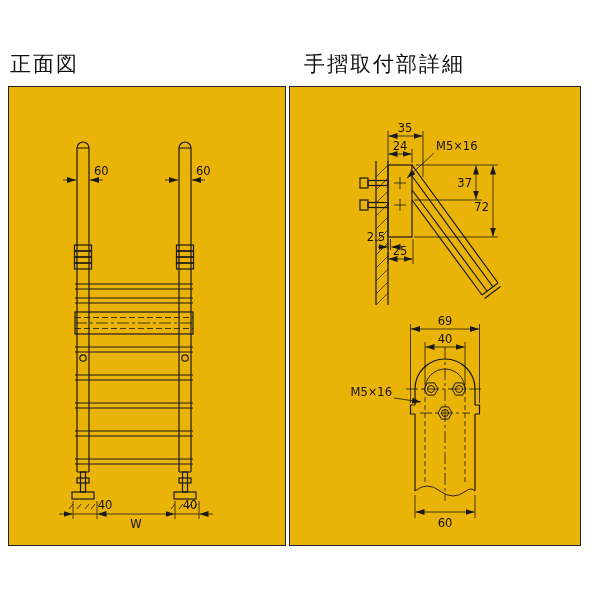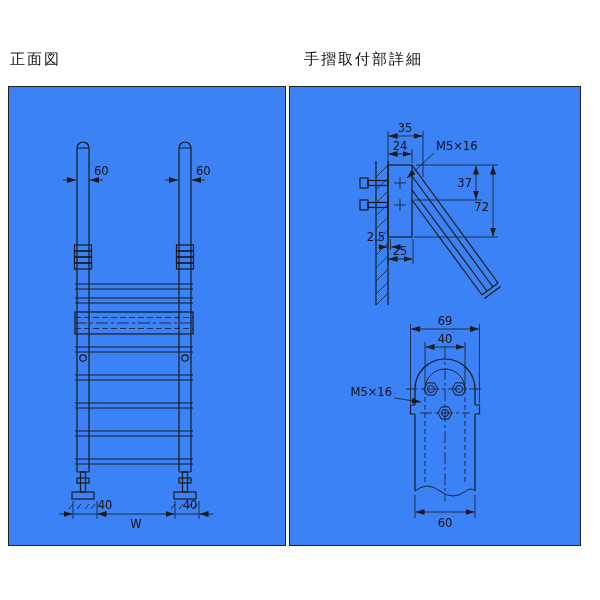--- a/index.html
+++ b/index.html
@@ -1,26 +1,26 @@
 <!DOCTYPE html>
 <html><head>
 <meta charset="utf-8">
 <style>
   html,body{margin:0;padding:0;}
   body{
     width:600px;height:600px;background:#ffffff;position:relative;
     font-family:"DejaVu Sans","Liberation Sans",sans-serif;color:#111;
   }
   .title{
-    position:absolute;font-size:15px;letter-spacing:2px;color:#111;white-space:nowrap;
+    position:absolute;font-size:21px;letter-spacing:2px;color:#111;white-space:nowrap;
   }
   #title-left{left:10px;top:50px;}
   #title-right{left:304px;top:50px;}
   .panel{
-    position:absolute;top:86px;height:458px;border:1.5px solid #222;background:#3b82f6;box-sizing:content-box;
+    position:absolute;top:86px;height:458px;border:1.5px solid #222;background:#eab308;box-sizing:content-box;
   }
   #panel-front{left:8px;width:276px;}
   #panel-detail{left:289px;width:290px;}
   svg{display:block;}
   svg text{font-family:"DejaVu Sans","Liberation Sans",sans-serif;}
 </style>
 </head>
 <body>
 
 <div class="title" id="title-left">正面図</div>

